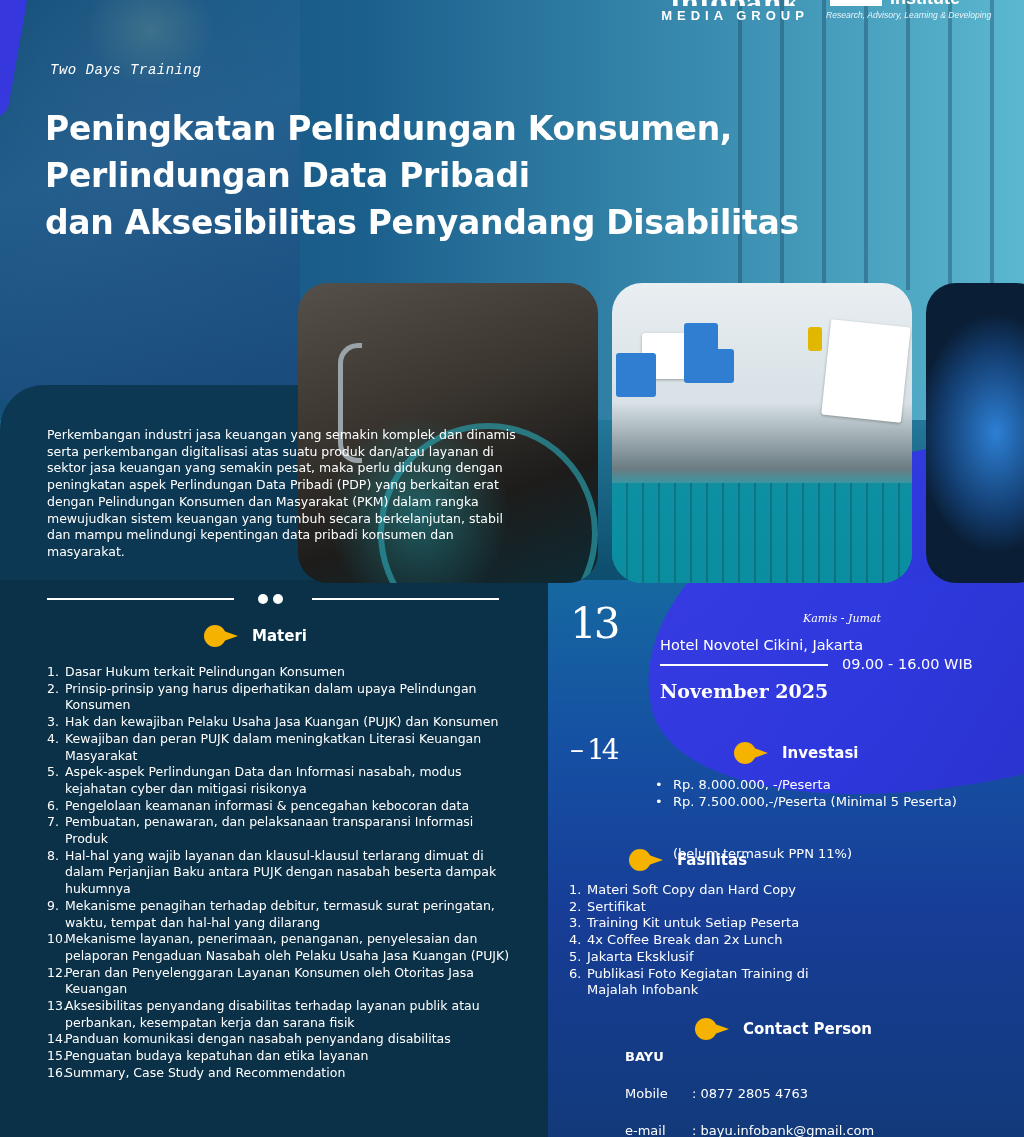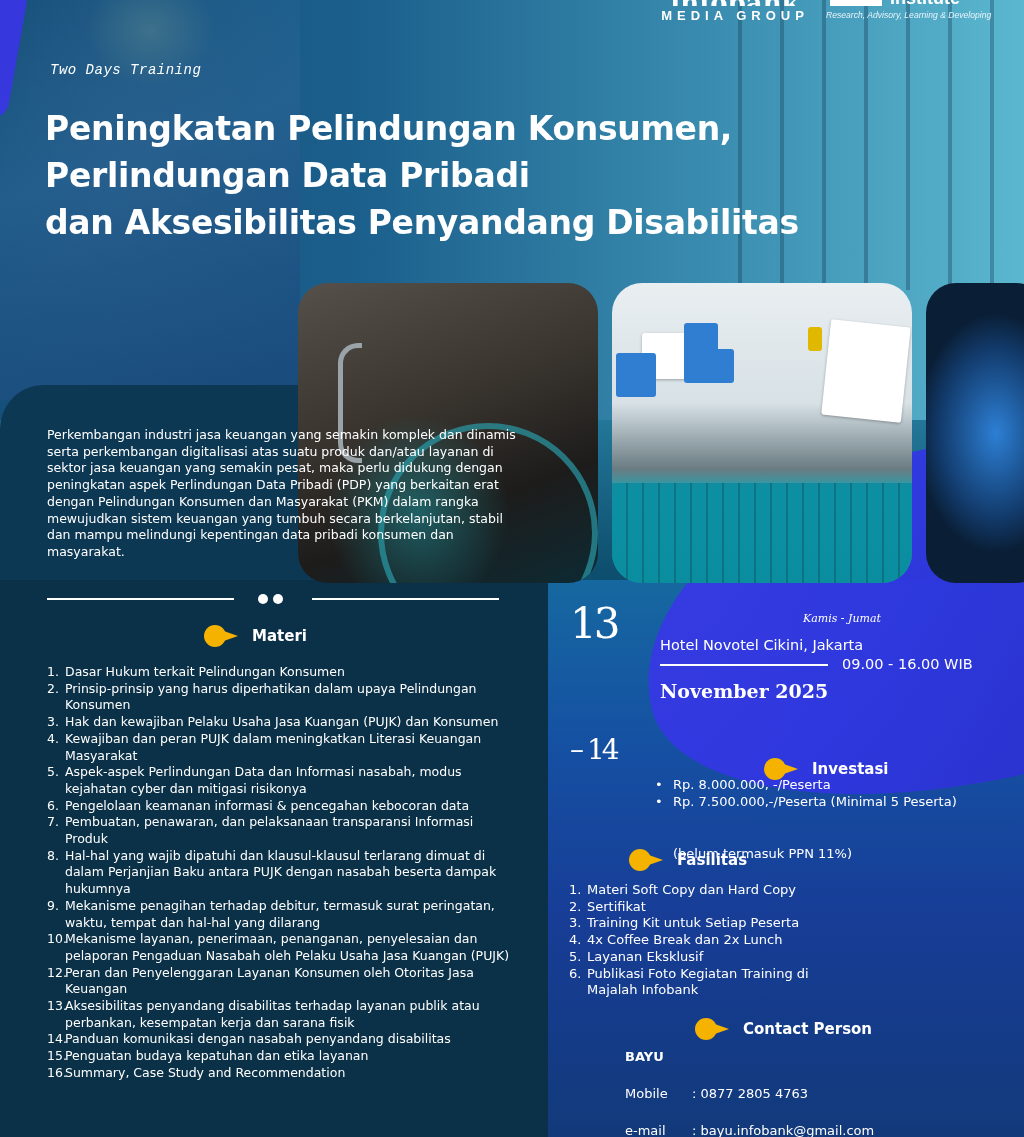--- a/index.html
+++ b/index.html
@@ -128,21 +128,21 @@
   .materi-list .num { width: 18px; flex: none; }
   .materi-list .txt { flex: 1; }
   
   .date-13 { position: absolute; left: 570px; top: 600px; font-family: "DejaVu Serif", serif; font-size: 42px; line-height: 48px; color: #fff; letter-spacing: -3px; }
   .date-14 { position: absolute; left: 570px; top: 686px; font-family: "DejaVu Serif", serif; font-size: 28px; line-height: 48px; color: #fff; letter-spacing: -3px; margin-top: 40px; }
   .days { position: absolute; left: 803px; top: 612px; font-family: "DejaVu Serif", serif; font-style: italic; font-size: 11px; color: #fff; }
   .venue { position: absolute; left: 660px; top: 637px; font-size: 14.5px; color: #fff; text-align: center; }
   .venue-line { position: absolute; left: 660px; top: 664px; width: 168px; height: 2px; background: #fff; }
   .time { position: absolute; left: 842px; top: 656px; font-size: 14.5px; color: #fff; }
   .month { position: absolute; left: 660px; top: 680px; font-family: "DejaVu Serif", serif; font-weight: bold; font-size: 19px; color: #fff; }
-  .invest-head { left: 764px; top: 741px; margin-top: 16px; }
+  .invest-head { left: 734px; top: 741px; }
   .invest-list { position: absolute; left: 655px; top: 777px; font-size: 13px; line-height: 16.6px; list-style: none; }
   .invest-list li { display: flex; }
   .invest-list .bul { width: 18px; flex: none; }
   .invest-note { padding-left: 18px; margin-top: 36px; }
   .fasil-head { left: 629px; top: 848px; }
   .fasil-list { position: absolute; left: 569px; top: 882px; font-size: 13px; line-height: 16.7px; list-style: none; }
   .fasil-list li { display: flex; }
   .fasil-list .num { width: 18px; flex: none; }
   .contact-head { left: 695px; top: 1017px; justify-content: center; }
   .contact { position: absolute; left: 625px; top: 1048px; font-size: 13px; line-height: 17px; }
@@ -232,21 +232,21 @@
   <li>
       <span class="num">6.</span>
       <span class="txt">Pengelolaan keamanan informasi &amp; pencegahan kebocoran data</span>
     </li>
   <li>
       <span class="num">7.</span>
       <span class="txt">Pembuatan, penawaran, dan pelaksanaan transparansi Informasi Produk</span>
     </li>
   <li>
       <span class="num">8.</span>
-      <span class="txt">Hal-hal yang wajib dipatuhi dan klausul-klausul terlarang dimuat di dalam Perjanjian Baku antara PUJK dengan nasabah beserta dampak hukumnya</span>
+      <span class="txt">Hal-hal yang wajib layanan dan klausul-klausul terlarang dimuat di dalam Perjanjian Baku antara PUJK dengan nasabah beserta dampak hukumnya</span>
     </li>
   <li>
       <span class="num">9.</span>
       <span class="txt">Mekanisme penagihan terhadap debitur, termasuk surat peringatan, waktu, tempat dan hal-hal yang dilarang</span>
     </li>
   <li>
       <span class="num">10.</span>
       <span class="txt">Mekanisme layanan, penerimaan, penanganan, penyelesaian dan pelaporan Pengaduan Nasabah oleh Pelaku Usaha Jasa Kuangan (PUJK)</span>
     </li>
   <li>
@@ -311,21 +311,21 @@
   <li>
       <span class="num">3.</span>
       <span>Training Kit untuk Setiap Peserta</span>
     </li>
   <li>
       <span class="num">4.</span>
       <span>4x Coffee Break dan 2x Lunch</span>
     </li>
   <li>
       <span class="num">5.</span>
-      <span>Layanan Eksklusif</span>
+      <span>Jakarta Eksklusif</span>
     </li>
   <li style="width:250px;">
       <span class="num">6.</span>
       <span>Publikasi Foto Kegiatan Training di Majalah Infobank</span>
     </li>
 </ol>
 
 <div class="section-head contact-head">
   <span class="drop"></span>
   <span class="label">Contact Person</span>

